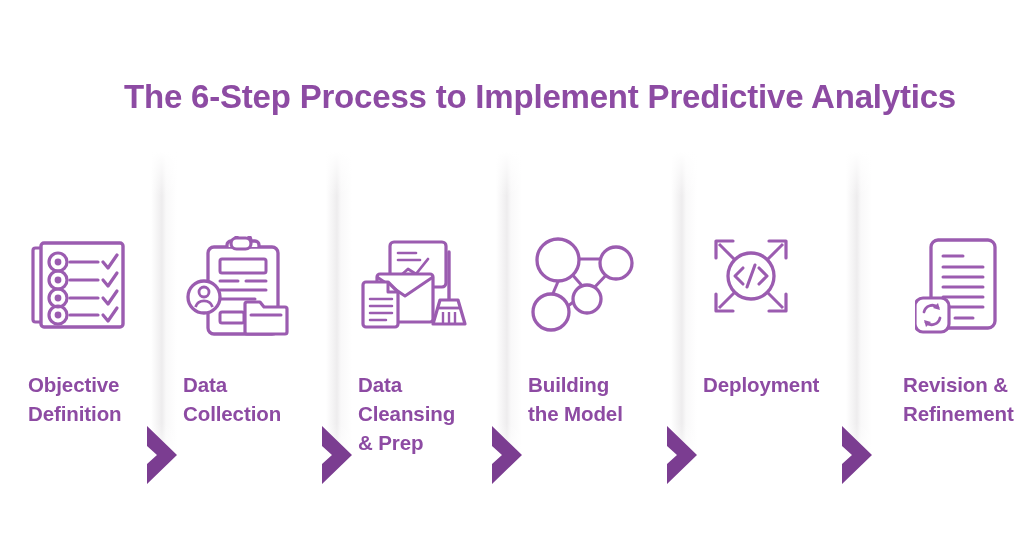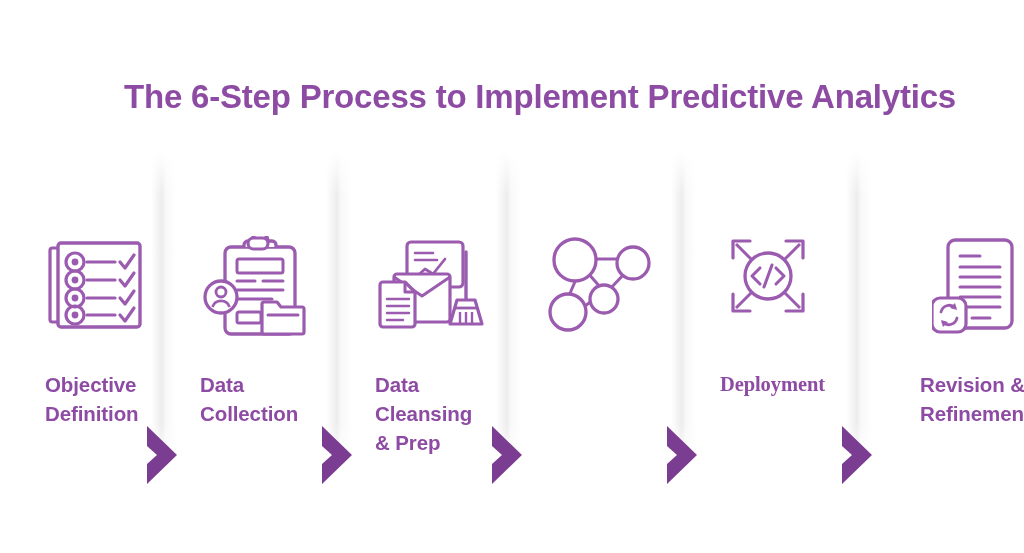--- a/index.html
+++ b/index.html
@@ -43,21 +43,20 @@
     left: 0;
     width: 1024px;
     height: 315px;
   }
 
   .panel {
     position: absolute;
     top: 0;
     height: 315px;
     background: #ffffff;
-    margin-left: 17px;
   }
 
   
   .divider {
     position: absolute;
     top: 0;
     width: 26px;
     height: 315px;
     background:
       linear-gradient(to bottom,
@@ -222,23 +221,25 @@
           <line x1="32" y1="41" x2="23" y2="62" stroke="#9b5cb0" stroke-width="3"></line>
           <line x1="42" y1="36" x2="56" y2="52" stroke="#9b5cb0" stroke-width="3"></line>
           <line x1="36" y1="73" x2="48" y2="64" stroke="#9b5cb0" stroke-width="3"></line>
 
           <circle cx="30" cy="24" r="21" fill="#ffffff" stroke="#9b5cb0" stroke-width="3.3"></circle>
           <circle cx="88" cy="27" r="16" fill="#ffffff" stroke="#9b5cb0" stroke-width="3.3"></circle>
           <circle cx="59" cy="63" r="14" fill="#ffffff" stroke="#9b5cb0" stroke-width="3.3"></circle>
           <circle cx="23" cy="76" r="18" fill="#ffffff" stroke="#9b5cb0" stroke-width="3.3"></circle>
         </svg>
       </div>
-    </div>
-
-    <div class="panel" style="left:675px; width:175px;font-family:Liberation Serif, serif;">
+      <div class="step-label">Building
+the Model</div>
+    </div>
+
+    <div class="panel" style="left:675px; width:175px;">
       <div class="icon-wrap">
         <svg width="96" height="98" viewBox="0 0 96 98" fill="none" style="left:36px;">
 
           <polyline points="5,22 5,5 22,5" stroke="#9b5cb0" stroke-width="3.2" fill="none" stroke-linecap="round" stroke-linejoin="round"></polyline>
           <polyline points="58,5 75,5 75,22" stroke="#9b5cb0" stroke-width="3.2" fill="none" stroke-linecap="round" stroke-linejoin="round"></polyline>
           <polyline points="75,58 75,75 58,75" stroke="#9b5cb0" stroke-width="3.2" fill="none" stroke-linecap="round" stroke-linejoin="round"></polyline>
           <polyline points="22,75 5,75 5,58" stroke="#9b5cb0" stroke-width="3.2" fill="none" stroke-linecap="round" stroke-linejoin="round"></polyline>
 
           <line x1="8" y1="8" x2="26" y2="26" stroke="#9b5cb0" stroke-width="3"></line>
           <line x1="72" y1="8" x2="54" y2="26" stroke="#9b5cb0" stroke-width="3"></line>

